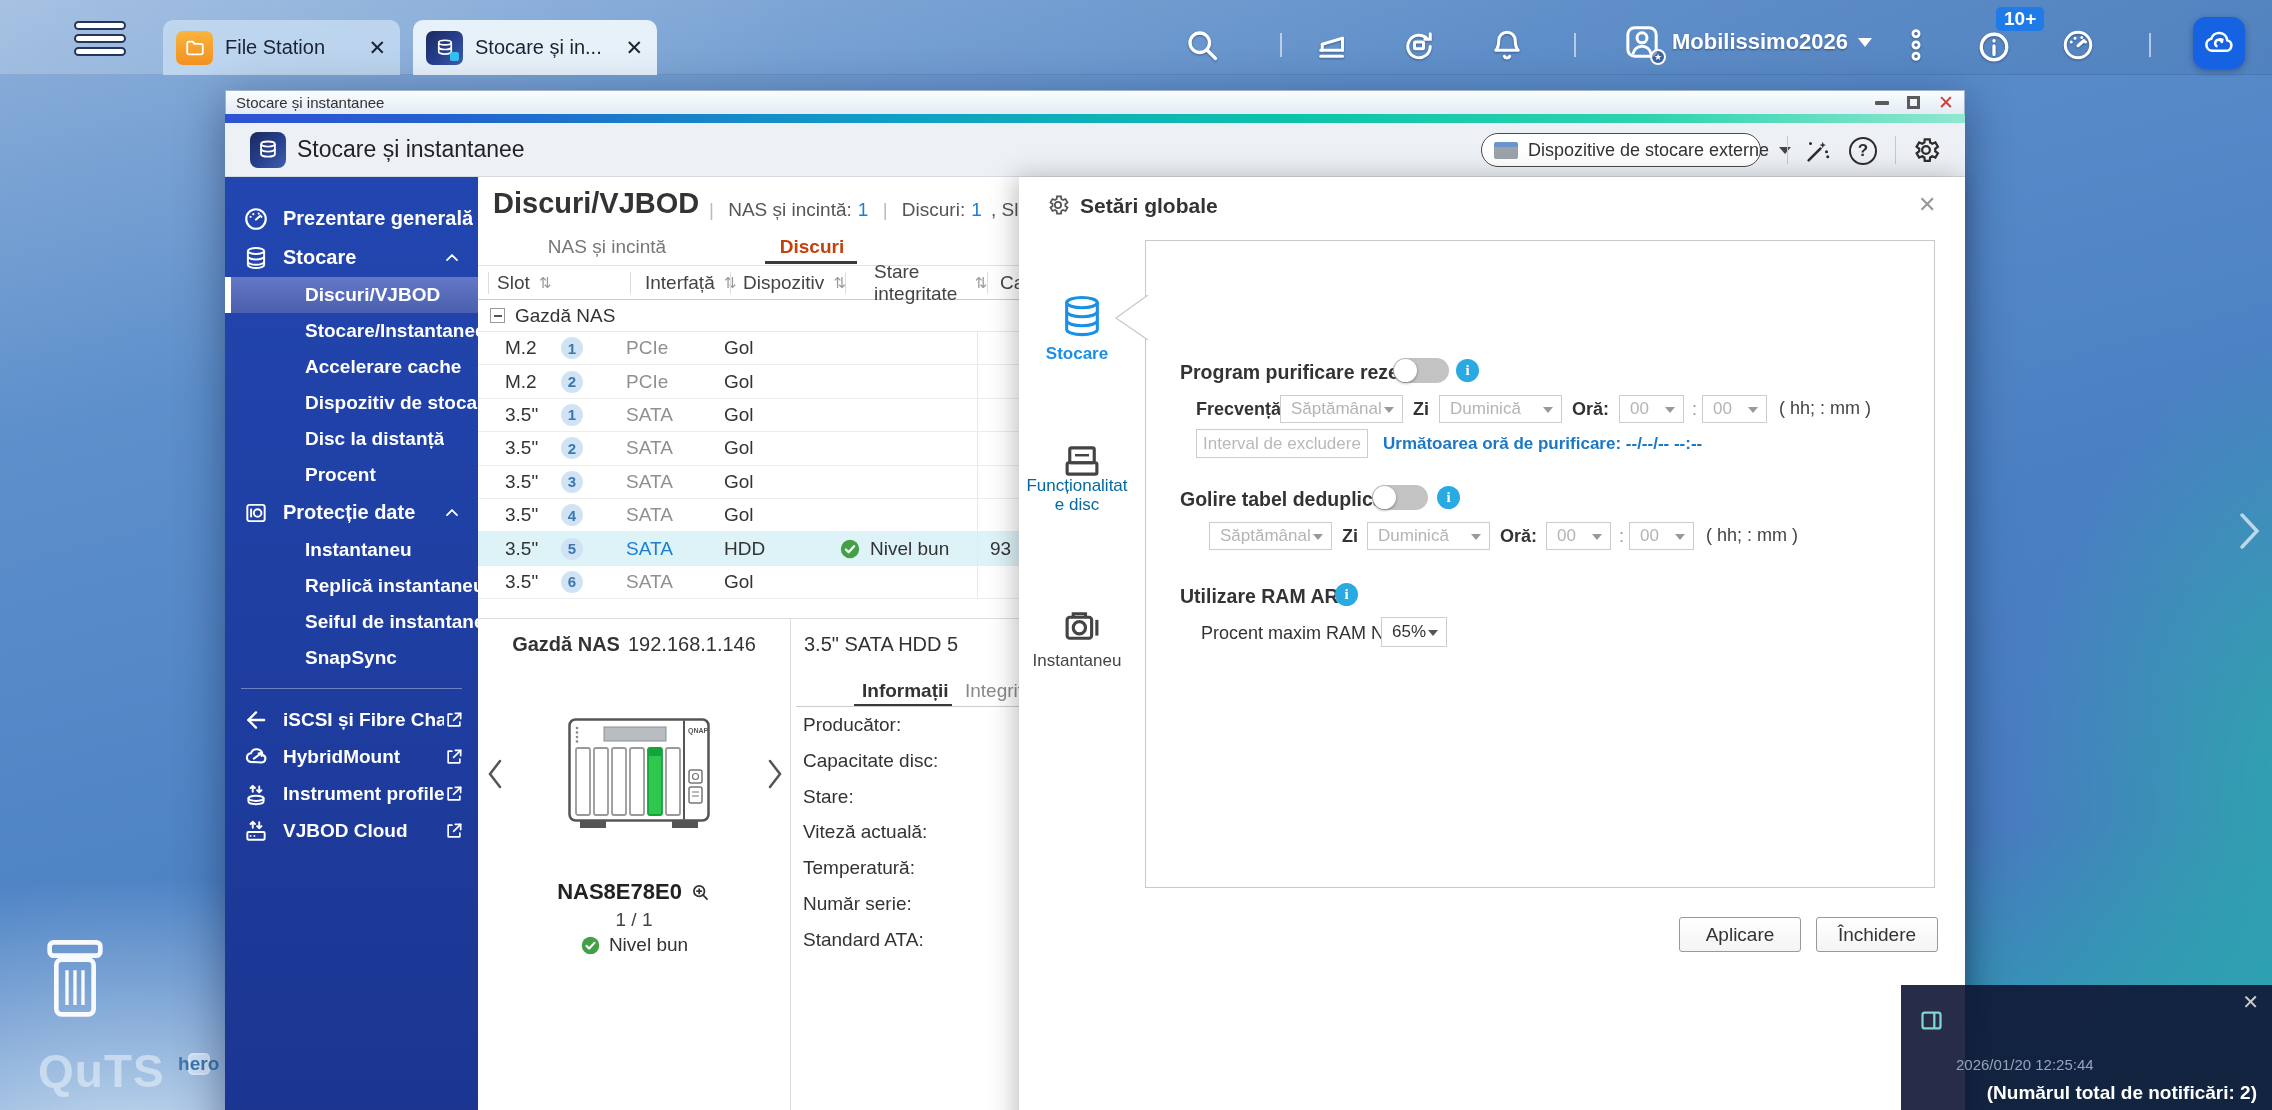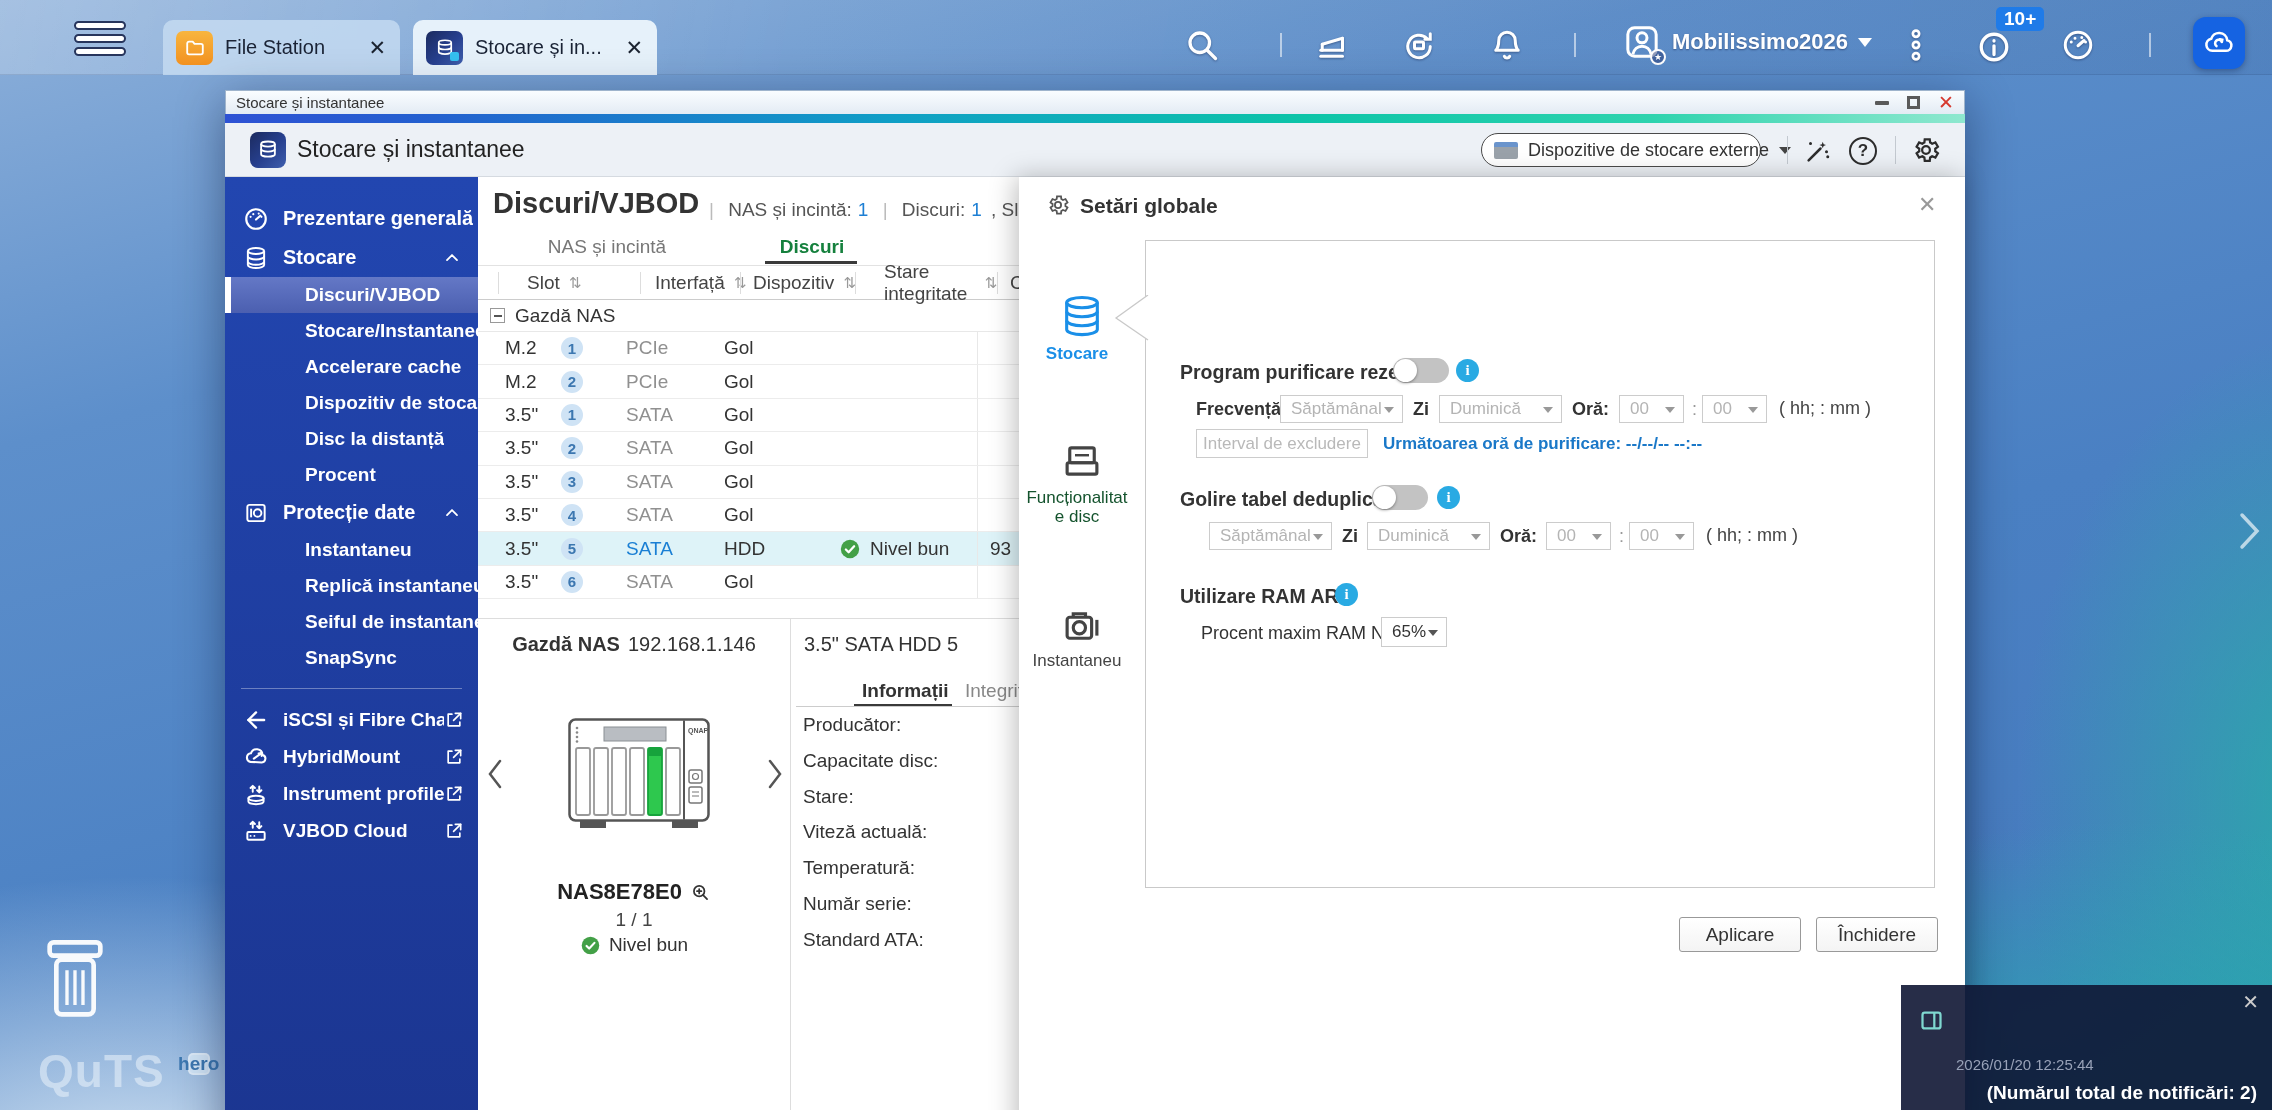--- a/index.html
+++ b/index.html
@@ -80,21 +80,21 @@
 .sb-ext .sb-ext-ic{width:20px;height:20px;margin-left:auto;margin-right:14px;flex:0 0 auto}
 .sb-item.sel{background:linear-gradient(180deg,#6478c6,#4b5fb0);box-shadow:inset 6px 0 0 #fff}
 .sb-div{height:1px;background:rgba(255,255,255,.35);margin:12px 16px 12px 16px}
 
 #content{position:absolute;left:253px;top:87px;right:0;bottom:0;background:#fff;overflow:hidden}
 #pghead{position:absolute;left:15px;top:10px;font-size:29px;font-weight:700;color:#333}
 #pgmeta{position:absolute;left:222px;top:22px;font-size:19px;color:#555;white-space:nowrap}
 #pgmeta .sep{color:#bbb;margin:0 9px}
 #pgmeta .val{color:#1d7fd4;margin-left:6px}
 .ctab{position:absolute;top:59px;font-size:19px;color:#777;cursor:pointer}
-.ctab.on{color:#15803d;font-weight:700}
+.ctab.on{color:#c2410c;font-weight:700}
 #ctabline{position:absolute;left:287px;top:84px;width:92px;height:3px;background:#3a3a3a}
 #tabsrule{position:absolute;left:0;top:88px;right:0;height:1px;background:#e2e2e2}
 #thead{position:absolute;left:0;top:89px;right:0;height:34px;display:flex;align-items:center;border-bottom:1px solid #ccc;font-size:19px;color:#444}
 .hc{display:flex;align-items:center;border-left:1px solid #ddd;height:22px}
 .hc .srt{color:#999;font-size:15px;margin-left:9px}
 .hc .srt::before{content:"⇅"}
 #tgroup{position:absolute;left:0;top:123px;right:0;height:32px;display:flex;align-items:center;border-bottom:1px solid #e8e8e8;font-size:19px;color:#333}
 .grp-box{width:15px;height:15px;border:1.5px solid #999;margin:0 10px 0 12px;display:flex;align-items:center;justify-content:center}
 .grp-box::after{content:"";width:8px;height:2px;background:#555}
 #table-rows{position:absolute;left:0;top:155px;right:0}
@@ -515,21 +515,21 @@
         <span>Discuri:</span><span class="val">1</span>
         <span style="margin-left:4px">, Sloturi nefolosite:</span><span class="val">7</span>
       </div>
 
       <span class="ctab" style="left:67px;width:124px;text-align:center">NAS și incintă</span>
       <span class="ctab on" style="left:299px;width:70px;text-align:center">Discuri</span>
       <span id="ctabline"></span>
       <div id="tabsrule"></div>
 
       <div id="thead">
-        <span class="hc" style="width:142px;padding-left:28px;margin-left:20px">
+        <span class="hc" style="width:142px;padding-left:8px;margin-left:10px">
             <span>Slot</span>
             <span class="srt"></span>
           </span>
         <span class="hc" style="width:100px;padding-left:14px">
             <span>Interfață</span>
             <span class="srt"></span>
           </span>
         <span class="hc" style="width:115px;padding-left:12px">
             <span>Dispozitiv</span>
             <span class="srt"></span>
@@ -734,21 +734,21 @@
       <span class="rail-lb" style="top:167px;color:#1a8fe8;font-weight:600">Stocare</span>
 
       <span class="rail-ic" style="left:42px;top:263px;width:42px;height:42px;color:#444">
         <svg viewBox="0 0 24 24" fill="none" stroke="currentColor" stroke-width="1.8">
             <rect x="5" y="4.5" width="14" height="8.5" rx="1"></rect>
             <rect x="3.5" y="13" width="17" height="6.5" rx="1"></rect>
             <path d="M16.5 16.2h.01" stroke-width="2.4"></path>
             <path d="M8 8.7h8" stroke-width="1.4"></path>
           </svg>
       </span>
-      <span class="rail-lb" style="top:311px;color:#14532d">Funcționalitate disc</span>
+      <span class="rail-lb" style="top:299px;color:#0369a1">Funcționalitate disc</span>
 
       <span class="rail-ic" style="left:42px;top:428px;width:42px;height:42px;color:#444">
         <svg viewBox="0 0 24 24" fill="none" stroke="currentColor" stroke-width="1.8">
             <rect x="3.5" y="7" width="14" height="12" rx="1.5"></rect>
             <circle cx="10.5" cy="13" r="3.5"></circle>
             <path d="M7 7V5h7v2"></path>
             <path d="M20.5 8.5v9"></path>
           </svg>
       </span>
       <span class="rail-lb" style="top:474px;color:#444">Instantaneu</span>

